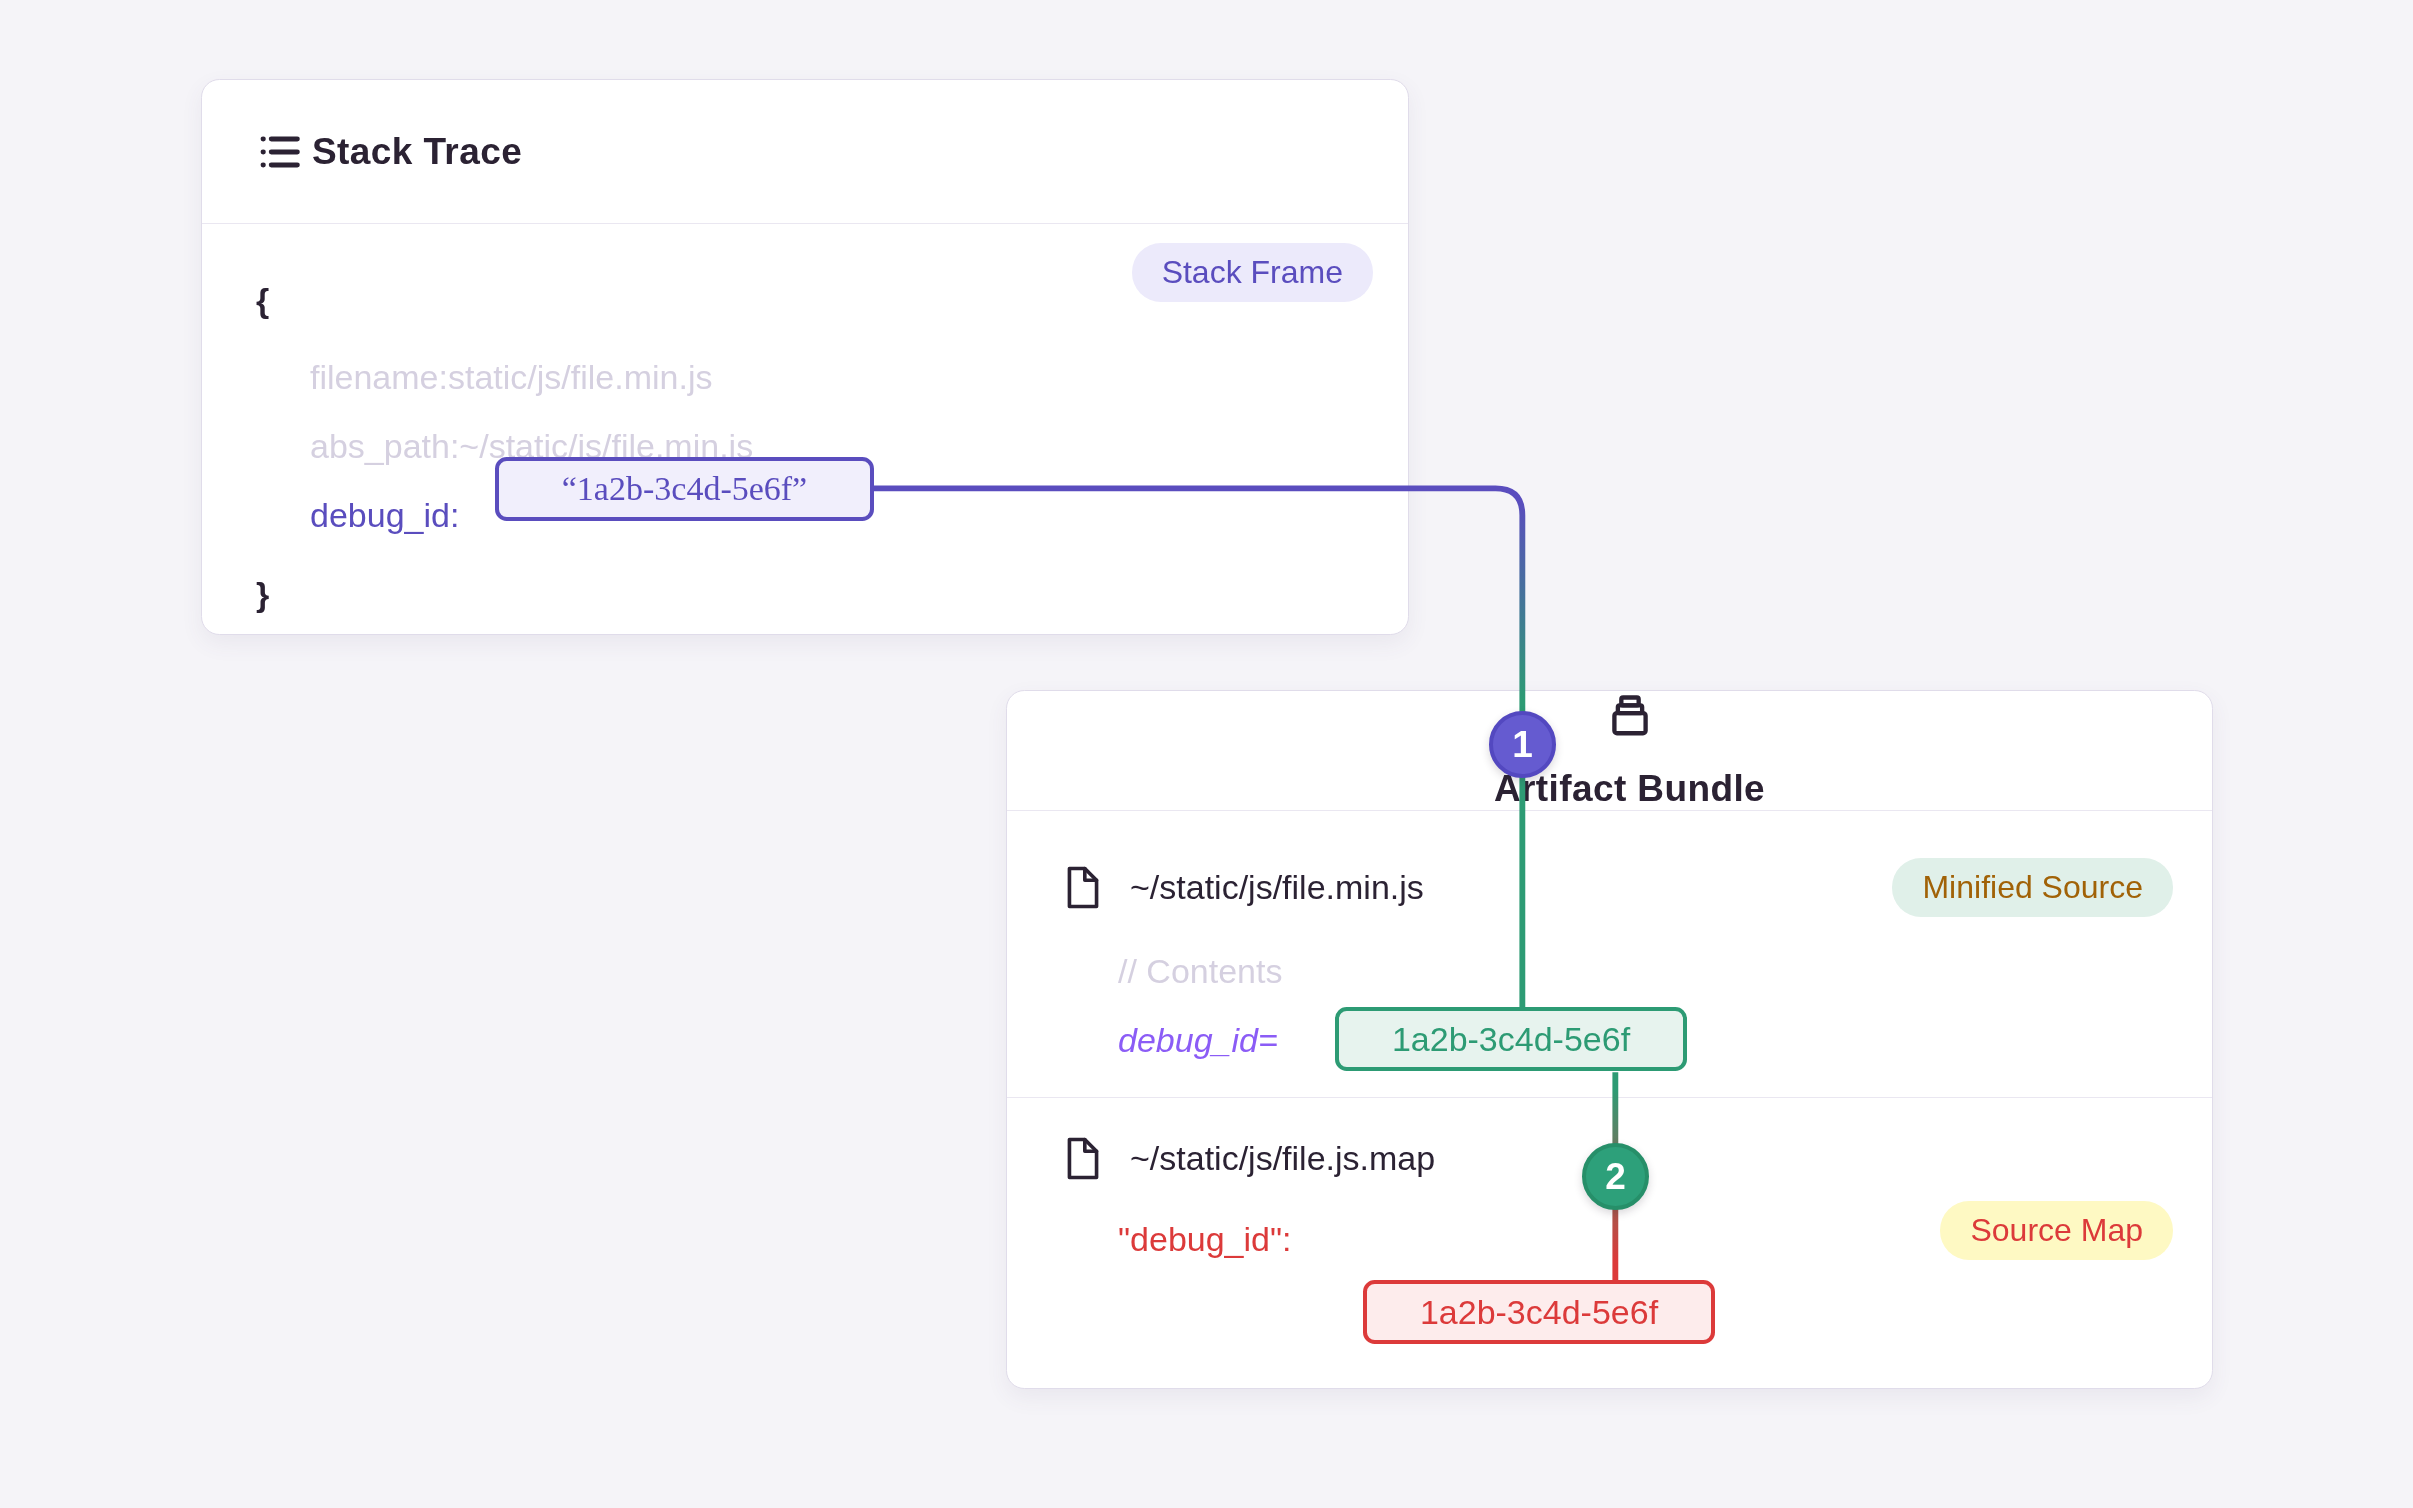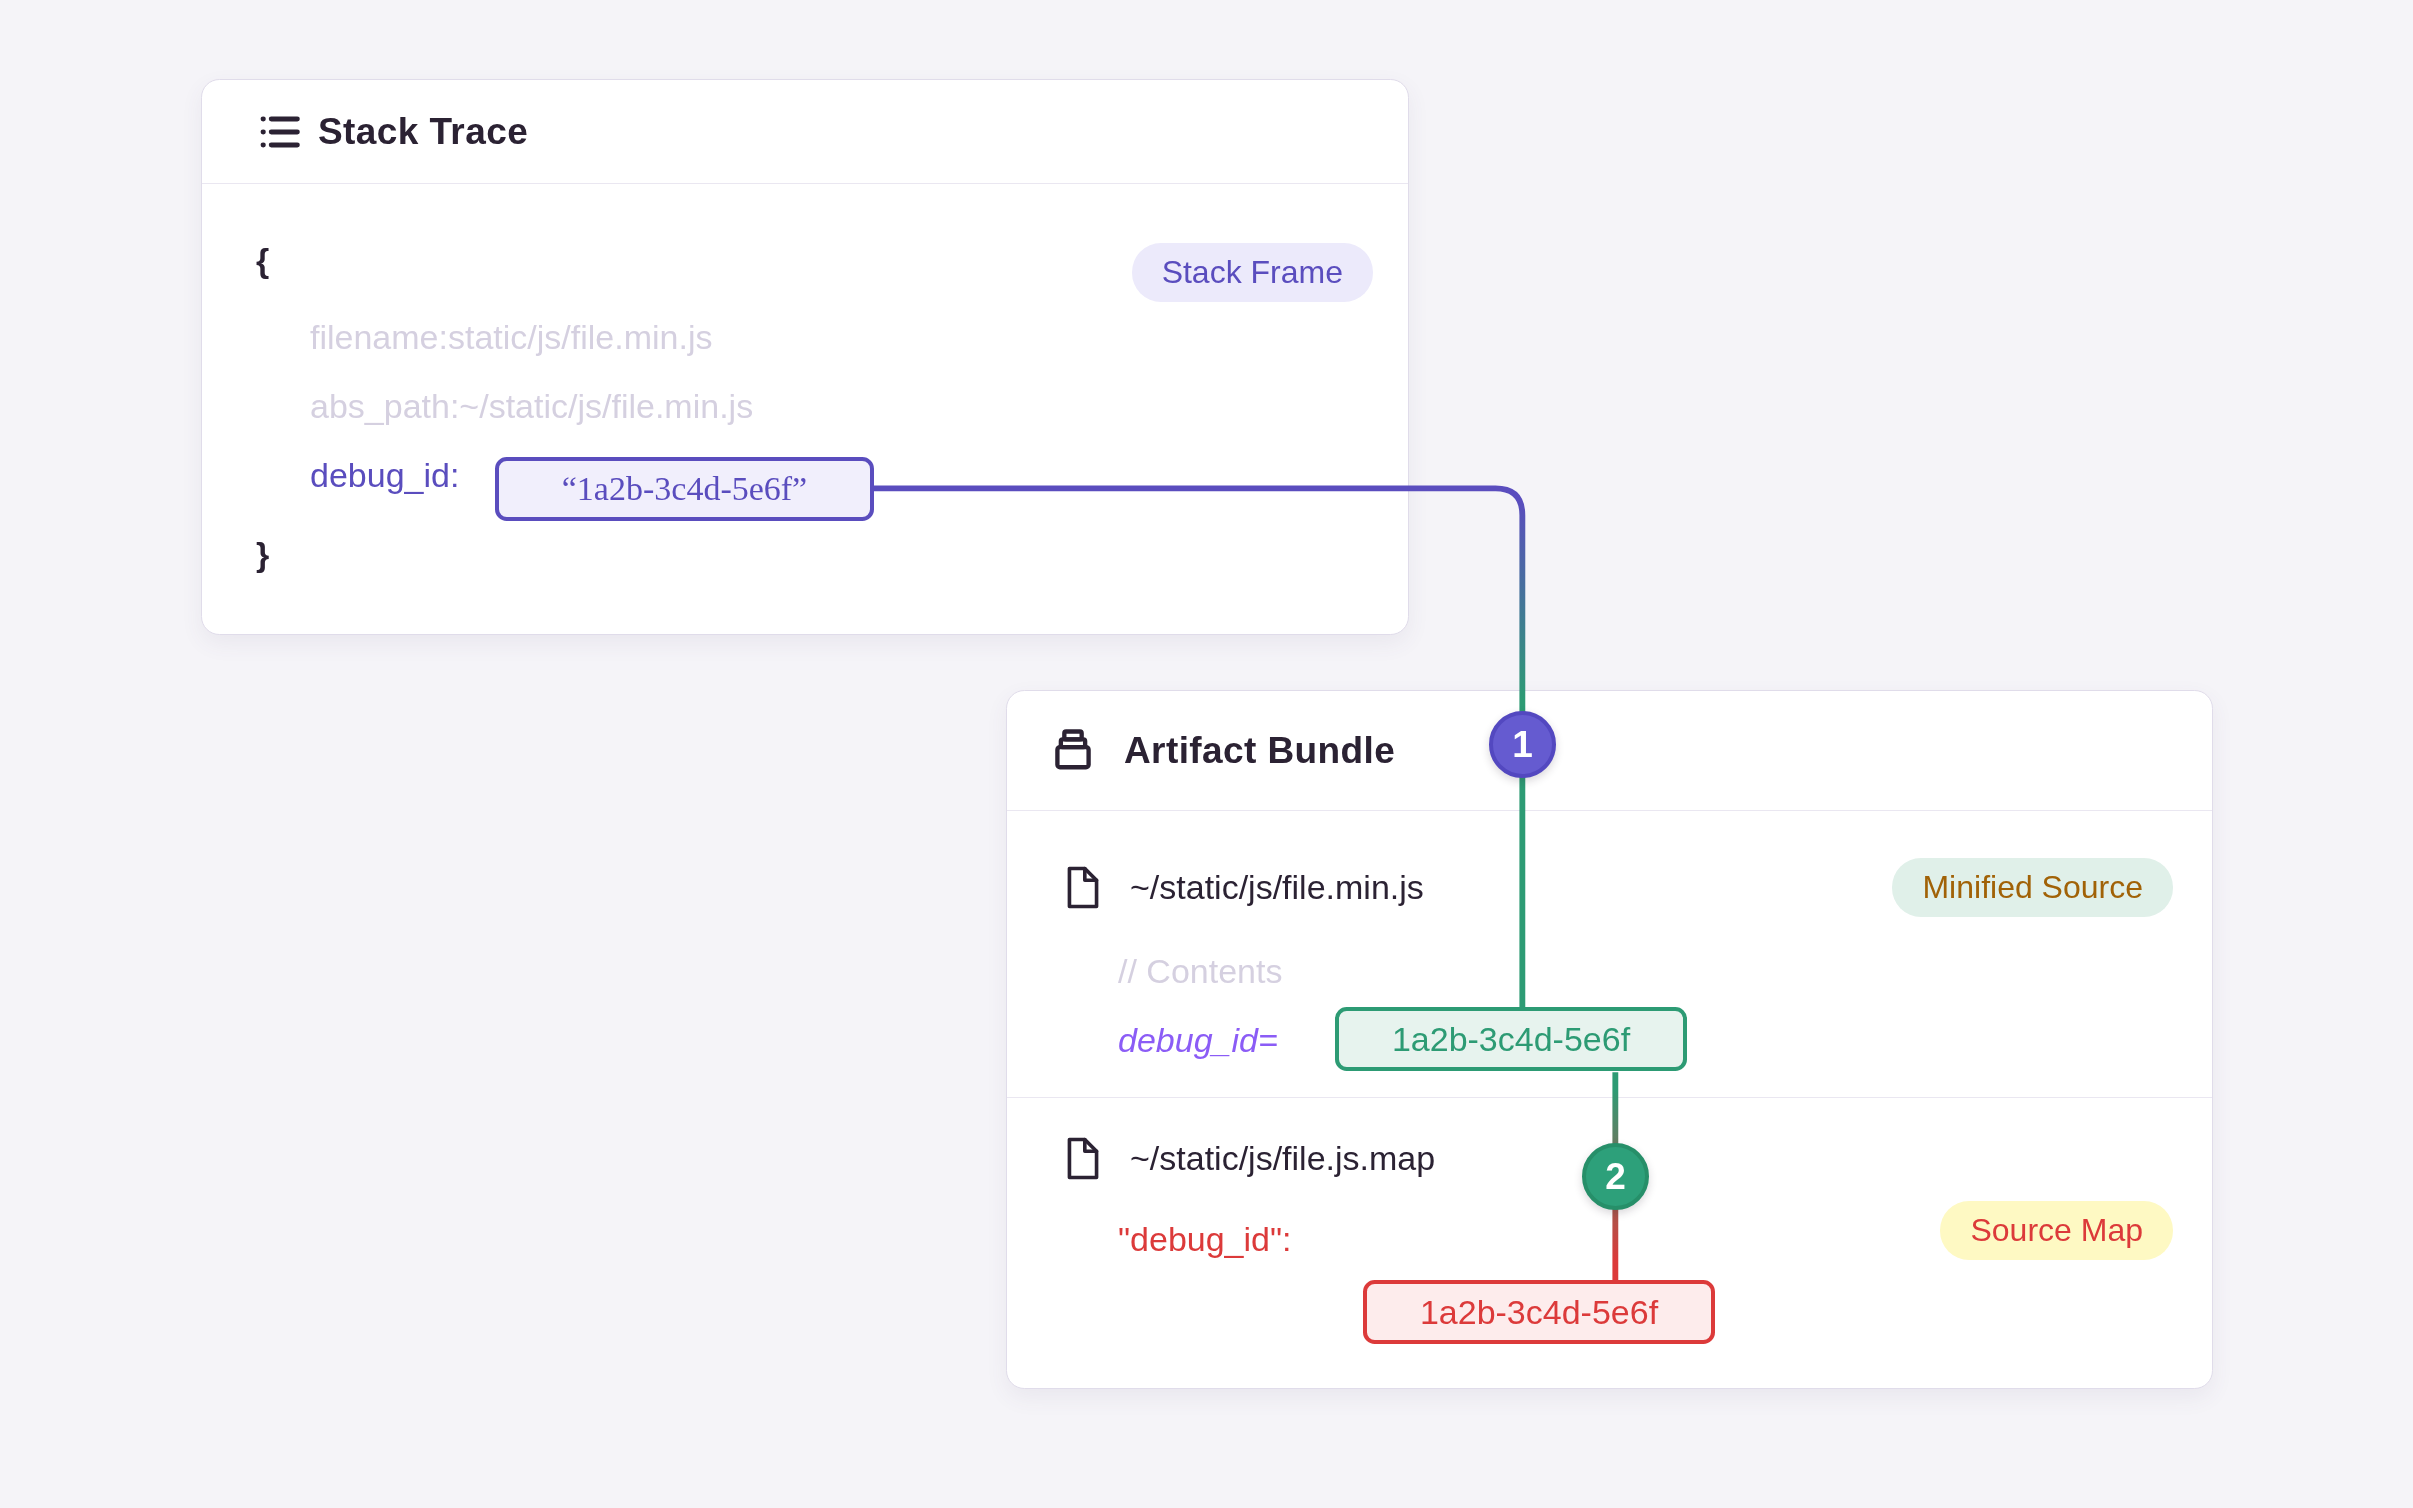--- a/index.html
+++ b/index.html
@@ -26,21 +26,21 @@
     display:flex; align-items:center;
     border-bottom:1.7px solid #eae7f1;
   }
   .card-title {
     font-size:37px; font-weight:700; color:#2b2233; letter-spacing:0.4px;
   }
   .hdr-icon { flex:0 0 auto; display:flex; align-items:center; }
 
   
   #stack-card { left:201px; top:79px; width:1208px; height:556px; }
-  #stack-card .card-header { height:104px; padding-left:52px; gap:12px; }
+  #stack-card .card-header { height:144px; padding-left:52px; gap:6px; }
   #stack-card .card-body { position:relative; padding:42px 0 0 54px; }
 
   .code-line { font-size:34px; line-height:69px; white-space:nowrap; }
   .brace { font-weight:600; color:#2b2233; font-size:34px; line-height:69px; }
   .fields { margin-top:8.4px; padding-left:54px; }
   .brace-close { margin-top:10px; }
   .lbl-muted, .val-muted { color:#d5d0e0; }
   .lbl-purple { color:#5a4dbe; }
   .lbl-red { color:#dc3a3a; }
   .lbl-green { color:#8b5cf6;font-style:italic; }
@@ -52,21 +52,21 @@
     display:flex; align-items:center; justify-content:center;
     height:59px; border-radius:29px; padding:17px 30px;
     font-size:32px; white-space:nowrap; z-index:2;
   }
   #stack-frame-badge { top:163px; right:35px; background:#eceafb; color:#5a4dbe; }
   #minified-badge    { top:167px; right:39px; background:#e0f0e9; color:#a16207; }
   #sourcemap-badge   { top:510px; right:39px; background:#fef9c3; color:#dc3a3a; }
 
   
   #bundle-card { left:1006px; top:690px; width:1207px; height:699px; }
-  #bundle-card .card-header { height:120px; padding-left:40px; gap:25px; }
+  #bundle-card .card-header { height:120px; padding-left:40px; gap:25px;flex-direction:column; }
   #bundle-card .card-body { position:relative; padding:39px 0 0 0; }
   .file-row {
     display:flex; align-items:center; gap:25px;
     height:75px; padding-left:54px;
     font-size:34px; color:#2b2233; white-space:nowrap;
   }
   .file-row .file-path { color:#2b2233; }
   .bundle-code { padding-left:111px; }
   .row-comment { margin-top:11.7px; }
   .row-divider { border:none; border-top:1.7px solid #eae7f1; margin-top:22px; }

